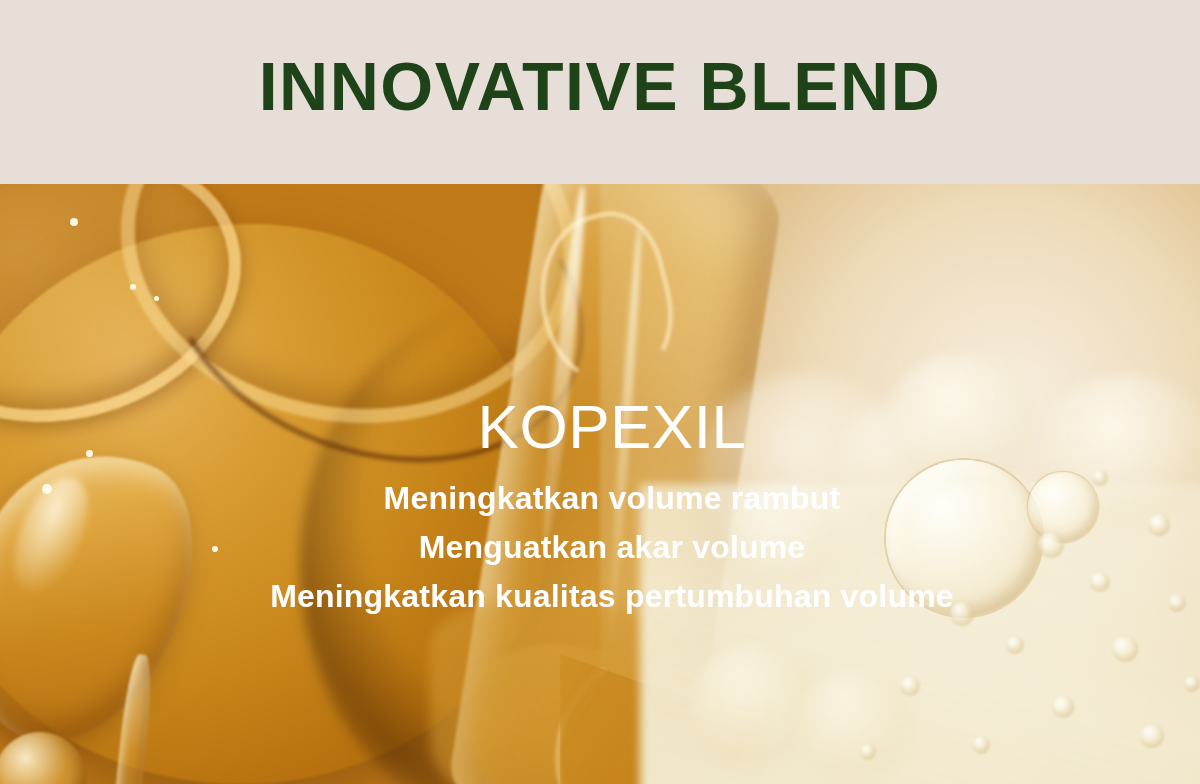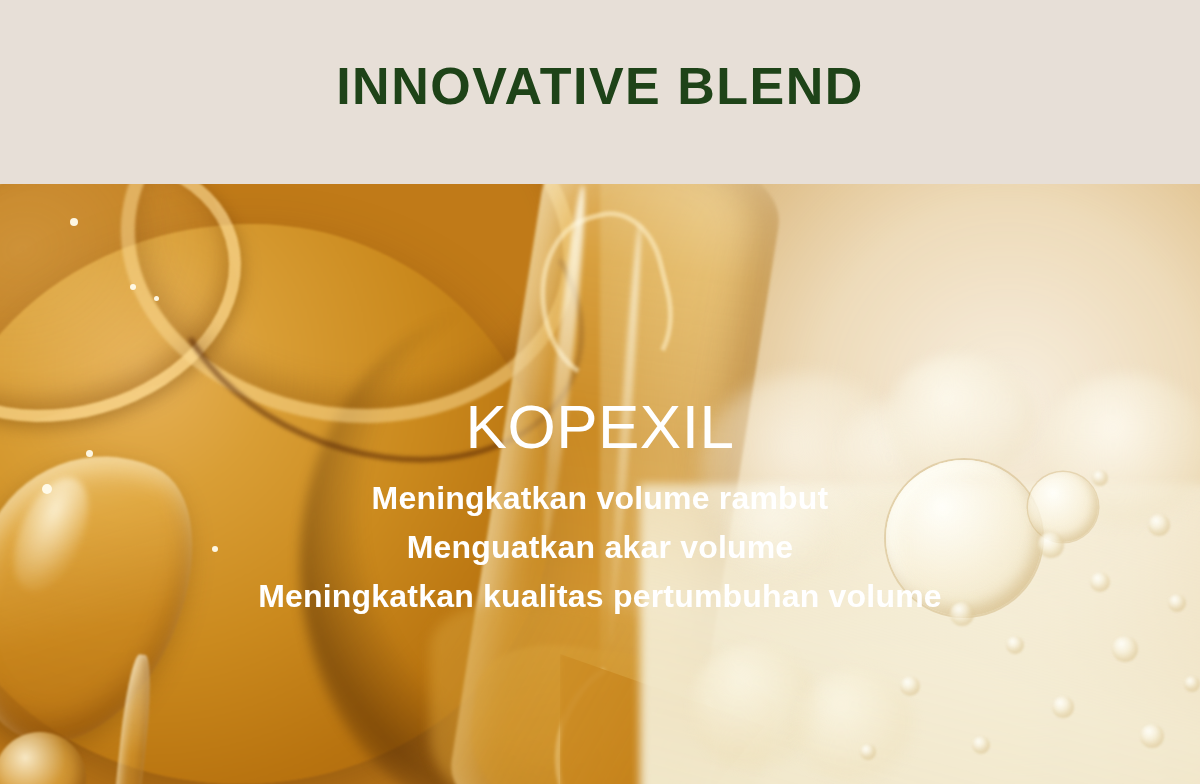--- a/index.html
+++ b/index.html
@@ -32,21 +32,21 @@
   }
   .header-title {
     position: absolute;
     left: 0;
     top: 0;
     width: 1200px;
     height: 184px;
     display: flex;
     align-items: center;
     justify-content: center;
-    font-size: 52px;
+    font-size: 68px;
     font-weight: 700;
     letter-spacing: 1.5px;
     color: #1e4318;
     line-height: 1;
     white-space: nowrap;
     padding-bottom: 13px;
     box-sizing: border-box;
     user-select: none;
   }
 
@@ -387,21 +387,21 @@
   .spark {
     position: absolute;
     border-radius: 50%;
     background: rgba(255,252,236,0.95);
     filter: blur(0.6px);
   }
 
   
   .text-block {
     position: absolute;
-    left: 0;
+    left: 12px;
     top: 184px;
     width: 997px;
     height: 600px;
     z-index: 15;
     pointer-events: none;
   }
   .product-name {
     position: absolute;
     left: 0; top: 212px;
     width: 1200px;

